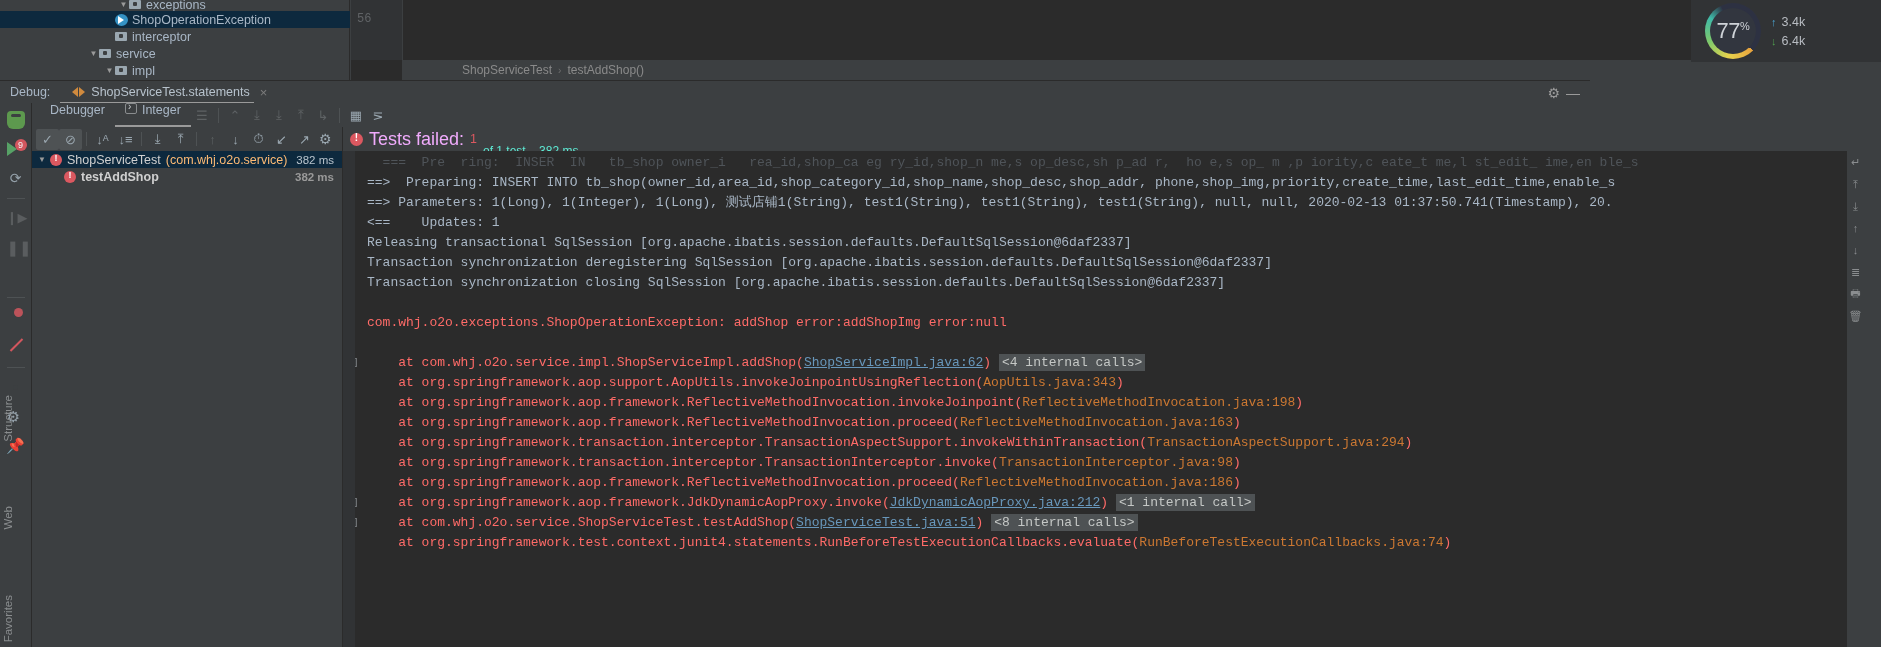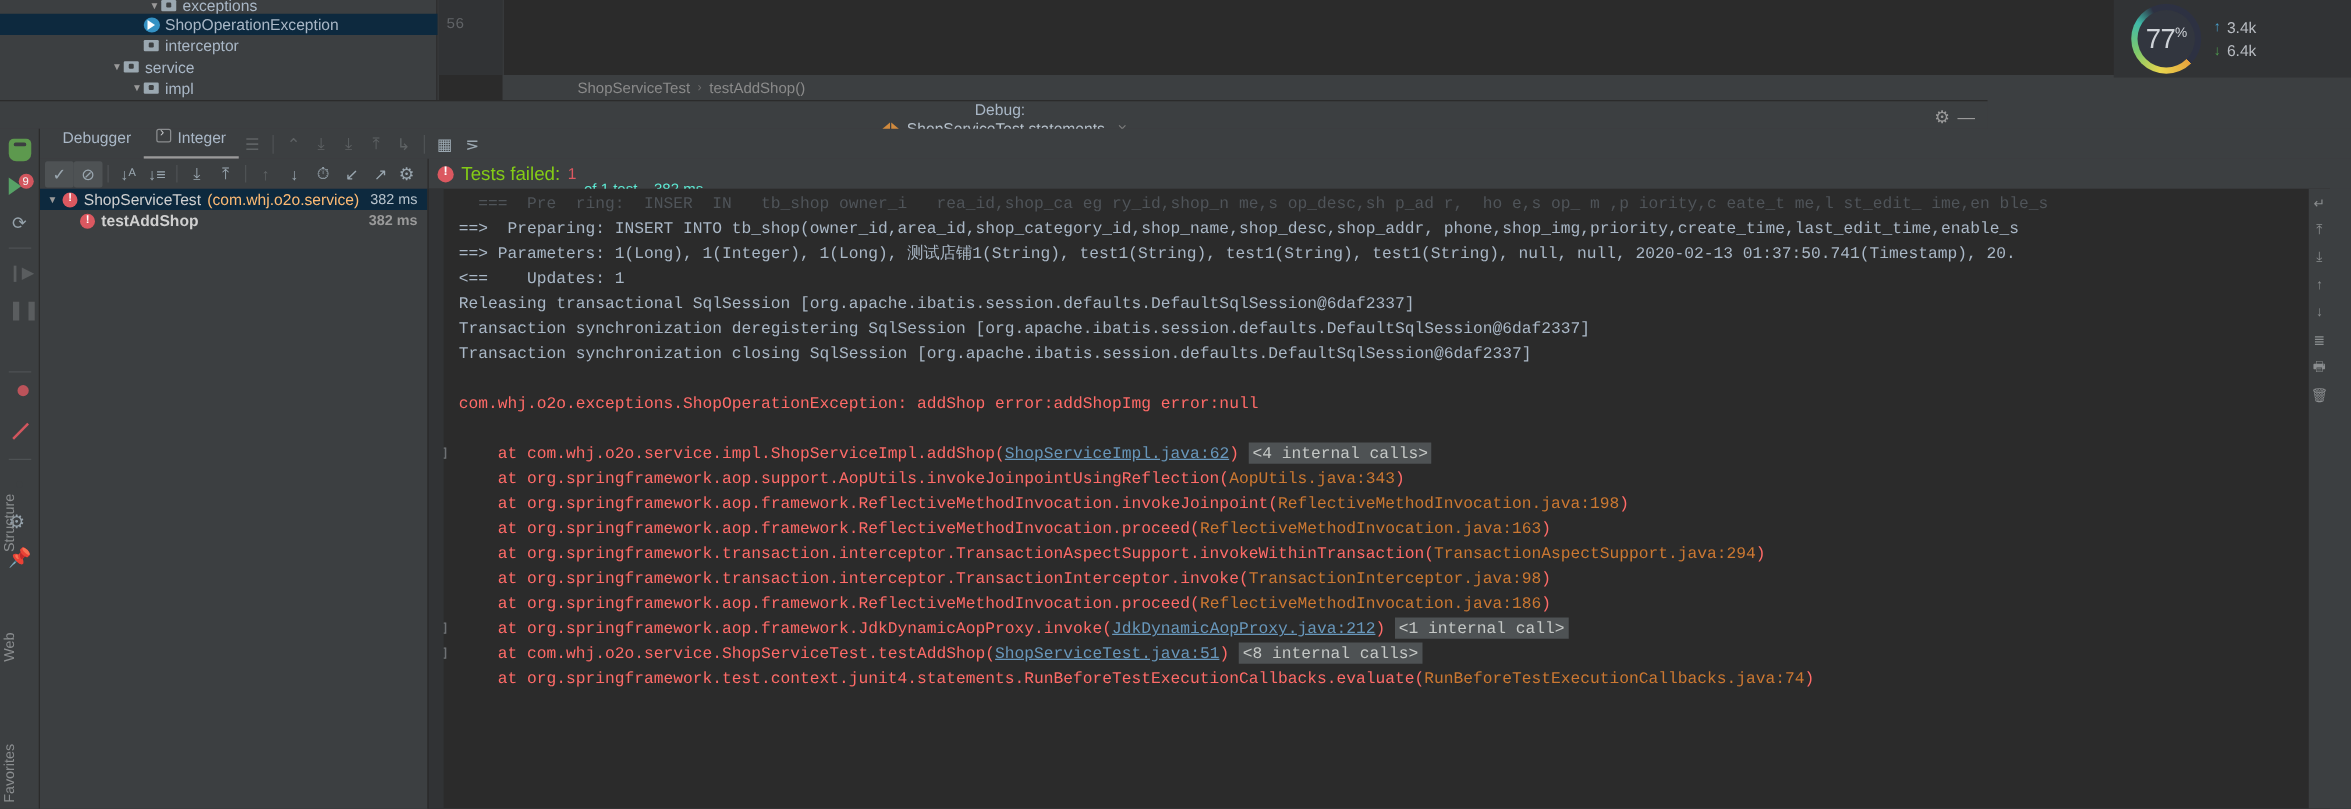--- a/index.html
+++ b/index.html
@@ -106,21 +106,21 @@
     gap: 5px; font-size: 12.5px; color: #b8bcc2;
   }
   .net-row { display: flex; align-items: center; gap: 5px; }
   .arrow-up { color: #4aa3d0; font-size: 11px; }
   .arrow-dn { color: #4f9e4f; font-size: 11px; }
 
   
   .debug-tabbar {
     position: absolute; left: 0; top: 80px; width: 1590px; height: 23px;
     background: #3c3f41; border-top: 1px solid #2b2b2b;
-    display: flex; align-items: center; flex-direction: column;
+    display: flex; align-items: center;
   }
   .debug-label {
     margin-left: 10px; font-size: 12.5px; color: #a9b7c6;
   }
   .debug-tab {
     margin-left: 18px; display: flex; align-items: center; gap: 6px;
     font-size: 12.5px; color: #b7c2cc;
     position: relative; height: 23px; padding: 0 4px;
   }
   .debug-tab::after {
@@ -270,21 +270,21 @@
     border-left: 1px solid #2b2b2b;
   }
   .err-dot {
     width: 13px; height: 13px; border-radius: 50%; background: #db5860;
     position: relative; flex: 0 0 13px;
   }
   .err-dot::after {
     content: "!"; position: absolute; left: 0; right: 0; top: -1px;
     text-align: center; color: #fff; font-size: 10px; font-weight: bold;
   }
-  .st-failed { font-size: 15px; color: #84cc16; text-align: right; }
+  .st-failed { font-size: 18px; color: #f0abfc; text-align: right; }
   .st-count { font-size: 12.5px; color: #db5860; }
   .st-rest { font-size: 12px; color: #5eead4; margin-top: 24px; }
   .gear-small {
     position: absolute; left: -24px; top: 4px;
     color: #9aa7b0; font-size: 14px;
   }
 
   
   .test-tree {
     position: absolute; left: 32px; top: 151px; width: 310px; height: 496px;

